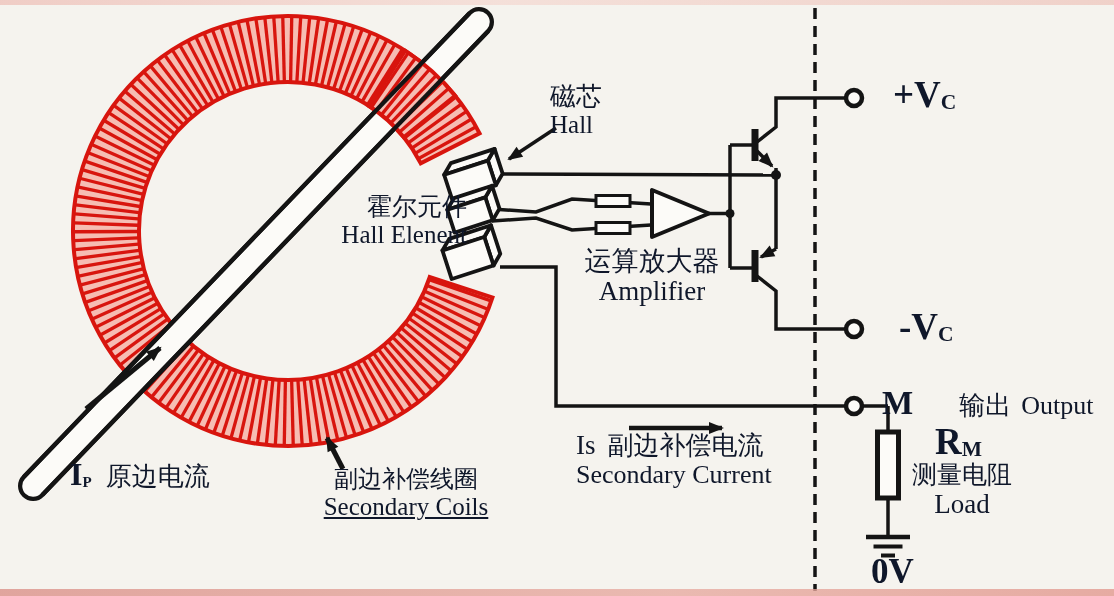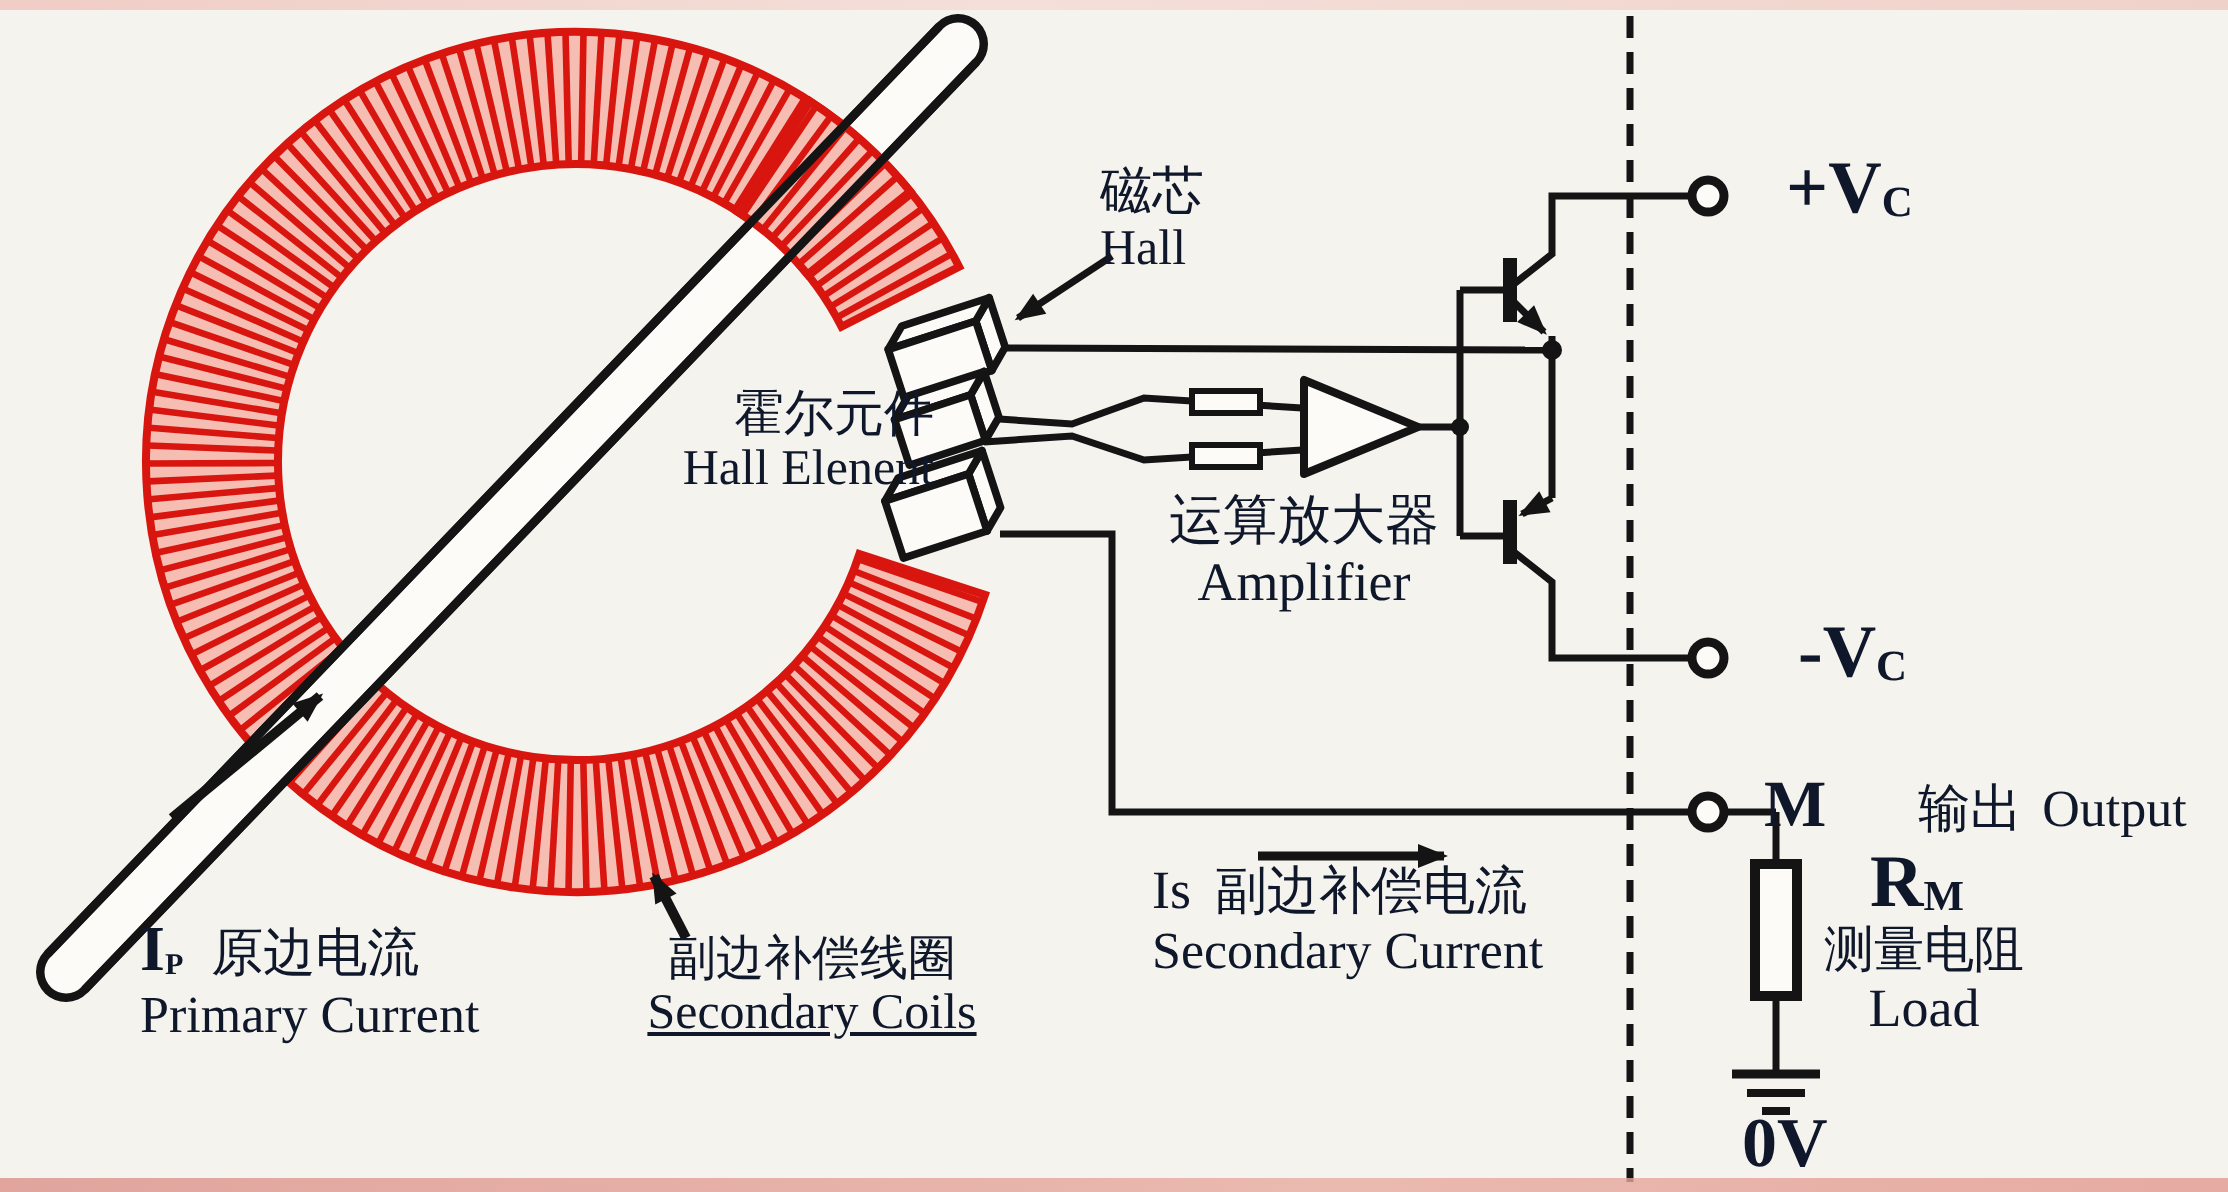--- a/index.html
+++ b/index.html
@@ -301,21 +301,20 @@
 
   <div class="lbl center" id="coils-label">
     <div class="zh">副边补偿线圈</div>
     <div class="en">Secondary Coils</div>
   </div>
 
   <div class="lbl" id="ip-label">
     <div>
       <span class="sym">I</span><span class="sub">P</span><span class="zh">原边电流</span>
     </div>
-    <div class="en">Primary Current</div>
   </div>
 
   <div class="lbl" id="pvc-label">
     <span>+V</span><span class="sub">C</span>
   </div>
 
   <div class="lbl" id="nvc-label">
     <span>-V</span><span class="sub">C</span>
   </div>
 

